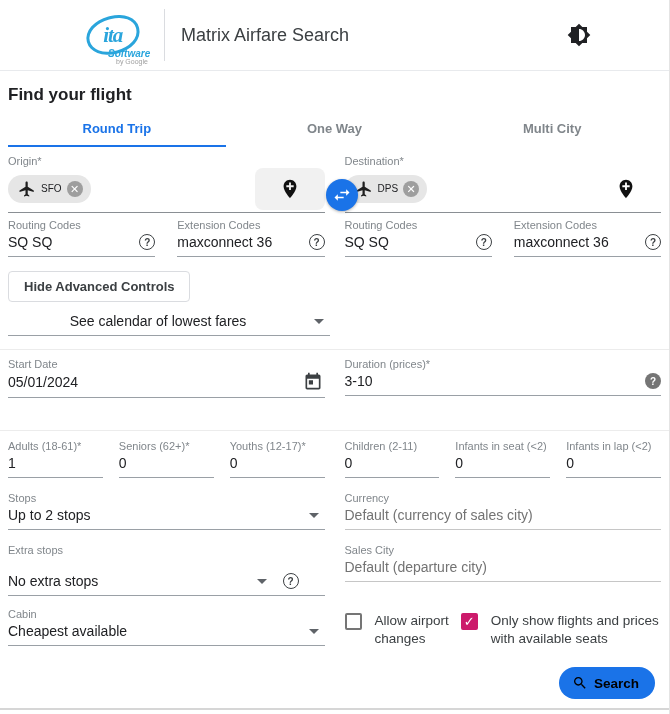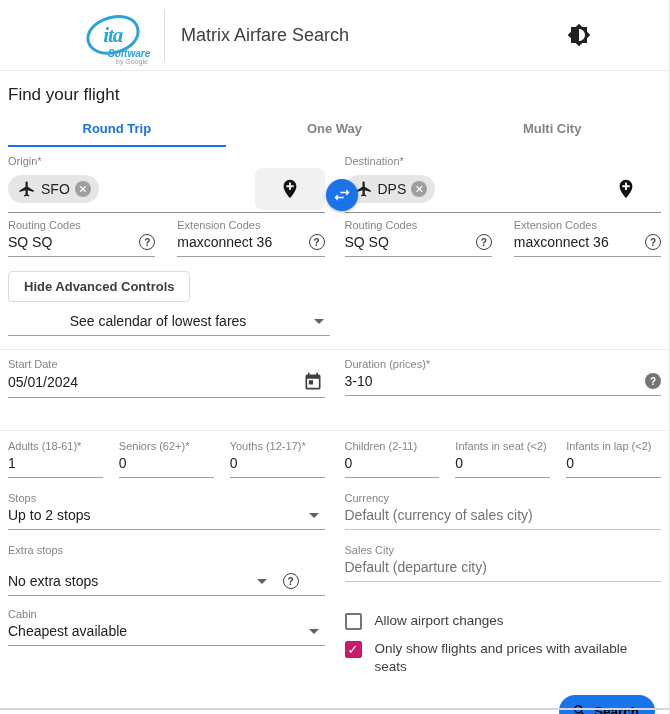--- a/index.html
+++ b/index.html
@@ -16,21 +16,21 @@
     transform:rotate(-14deg); display:flex; align-items:center; justify-content:center; }
   .logo-ita{ font-family:"Liberation Serif","DejaVu Serif",serif; font-style:italic; font-weight:bold;
     font-size:21px; color:var(--logo); transform:rotate(14deg); letter-spacing:-1px; }
   .logo-sw{ position:absolute; left:22px; top:32px; font-size:10px; font-style:italic; font-weight:bold; color:var(--logo); }
   .logo-gg{ position:absolute; left:30px; top:42px; font-size:7px; color:#9e9e9e; }
   .hdr-divider{ width:1px; height:52px; background:#dadce0; margin-left:16px; }
   .hdr-title{ font-size:18px; color:#3c4043; margin-left:16px; }
   .theme-btn{ margin-left:auto; margin-right:78px; width:24px; height:24px; color:#202124; cursor:pointer; }
 
   .main{ padding:14px 8px 0 8px; }
-  .page-heading{ font-size:17px; font-weight:normal; color:#202124; }
+  .page-heading{ font-size:17px; font-weight:bold; color:#202124; }
 
   
   .tabs{ display:flex; margin-top:10px; }
   .tab{ flex:1; text-align:center; font-size:13px; font-weight:bold; color:#80868b;
     padding:6px 0 9px 0; border-bottom:2px solid transparent; cursor:pointer; }
   .tab.active{ color:var(--accent); border-bottom-color:var(--accent); }
 
   
   .two-col{ display:grid; grid-template-columns:1fr 1fr; column-gap:20px; }
   .f-label{ font-size:11px; color:#80868b; }
@@ -45,21 +45,21 @@
   .help-f{ width:16px; height:16px; background:#757575; border:none; color:#fff; border-radius:50%;
     font-size:10px; font-weight:bold; display:flex; align-items:center; justify-content:center; flex:none; cursor:pointer; }
 
   
   .od-row{ margin-top:8px; position:relative; }
   .od-chipline{ display:flex; align-items:center; min-height:46px; padding-bottom:2px; }
   .od-underline{ border-bottom:1px solid #8a8f94; }
   .chip{ display:inline-flex; align-items:center; gap:5px; background:#e6e6e6; border-radius:16px;
     padding:5px 8px 5px 10px; cursor:pointer; }
   .chip svg{ width:18px; height:18px; color:#1f1f1f; }
-  .chip-label{ font-size:14px; color:#202124; }
+  .chip-label{ font-size:10px; color:#202124; }
   .chip-x{ width:16px; height:16px; border-radius:50%; background:#9e9e9e; color:#fff; font-size:11px;
     line-height:16px; text-align:center; font-weight:bold; cursor:pointer; }
   .pin-btn{ margin-left:auto; width:70px; height:42px; display:flex; align-items:center; justify-content:center;
     border-radius:8px; cursor:pointer; color:#111; }
   .pin-btn.shaded{ background:#f1f1f1; }
   .pin-btn svg{ width:22px; height:22px; }
   .swap-btn{ position:absolute; left:318px; top:24px; width:32px; height:32px; border-radius:50%;
     background:var(--accent); color:#fff; display:flex; align-items:center; justify-content:center;
     box-shadow:0 1px 3px rgba(0,0,0,.3); cursor:pointer; z-index:2; }
   .swap-btn svg{ width:20px; height:20px; }
@@ -77,21 +77,21 @@
   .dates-row{ margin-top:8px; }
   .cal-icon{ width:20px; height:20px; color:#3c4043; margin-right:2px; cursor:pointer; }
 
   .pax-row{ margin-top:9px; }
   .pax-group{ display:grid; grid-template-columns:repeat(3,1fr); column-gap:16px; }
 
   .opt-row{ margin-top:14px; }
   .pad-right{ padding-right:26px;margin-top:14px; }
 
   .cabin-row{ margin-top:12px; align-items:start; }
-  .checks{ display:flex; flex-direction:column; gap:10px; padding-top:4px; }
+  .checks{ display:flex; flex-direction:row; gap:10px; padding-top:4px; }
   .check-line{ display:flex; align-items:flex-start; gap:13px; cursor:pointer; }
   .cbox{ width:17px; height:17px; border:2px solid #757575; border-radius:2px; flex:none; margin-top:1px; }
   .cbox.checked{ background:var(--pink); border-color:var(--pink); color:#fff; display:flex;
     align-items:center; justify-content:center; font-size:13px; font-weight:bold; }
   .check-label{ font-size:13.5px; color:#3c4043; line-height:1.3; max-width:270px; }
 
   .search-row{ display:flex; justify-content:flex-end; margin-top:20px; padding-right:6px; }
   .search-btn{ display:inline-flex; align-items:center; gap:6px; background:var(--accent); color:#000000;
     border:none; border-radius:17px; padding:8px 16px 8px 13px; font-size:13.5px; font-weight:bold; cursor:pointer; }
   .search-btn svg{ width:16px; height:16px; }

